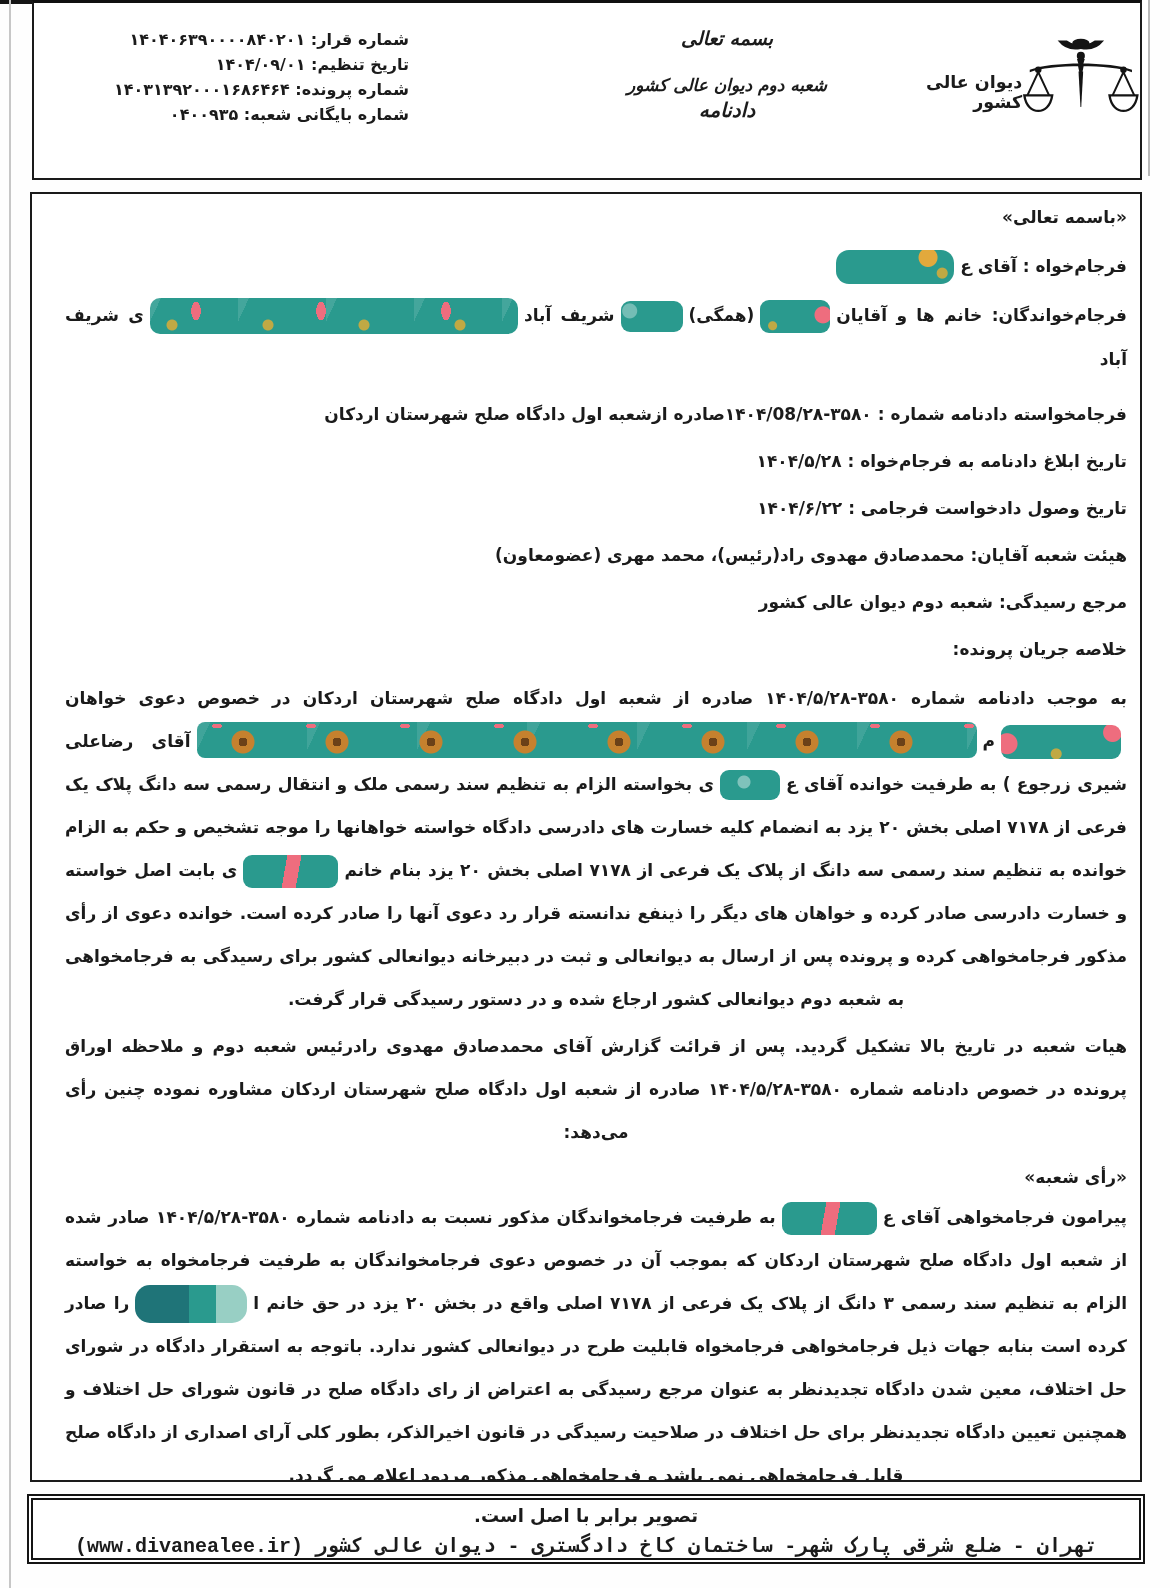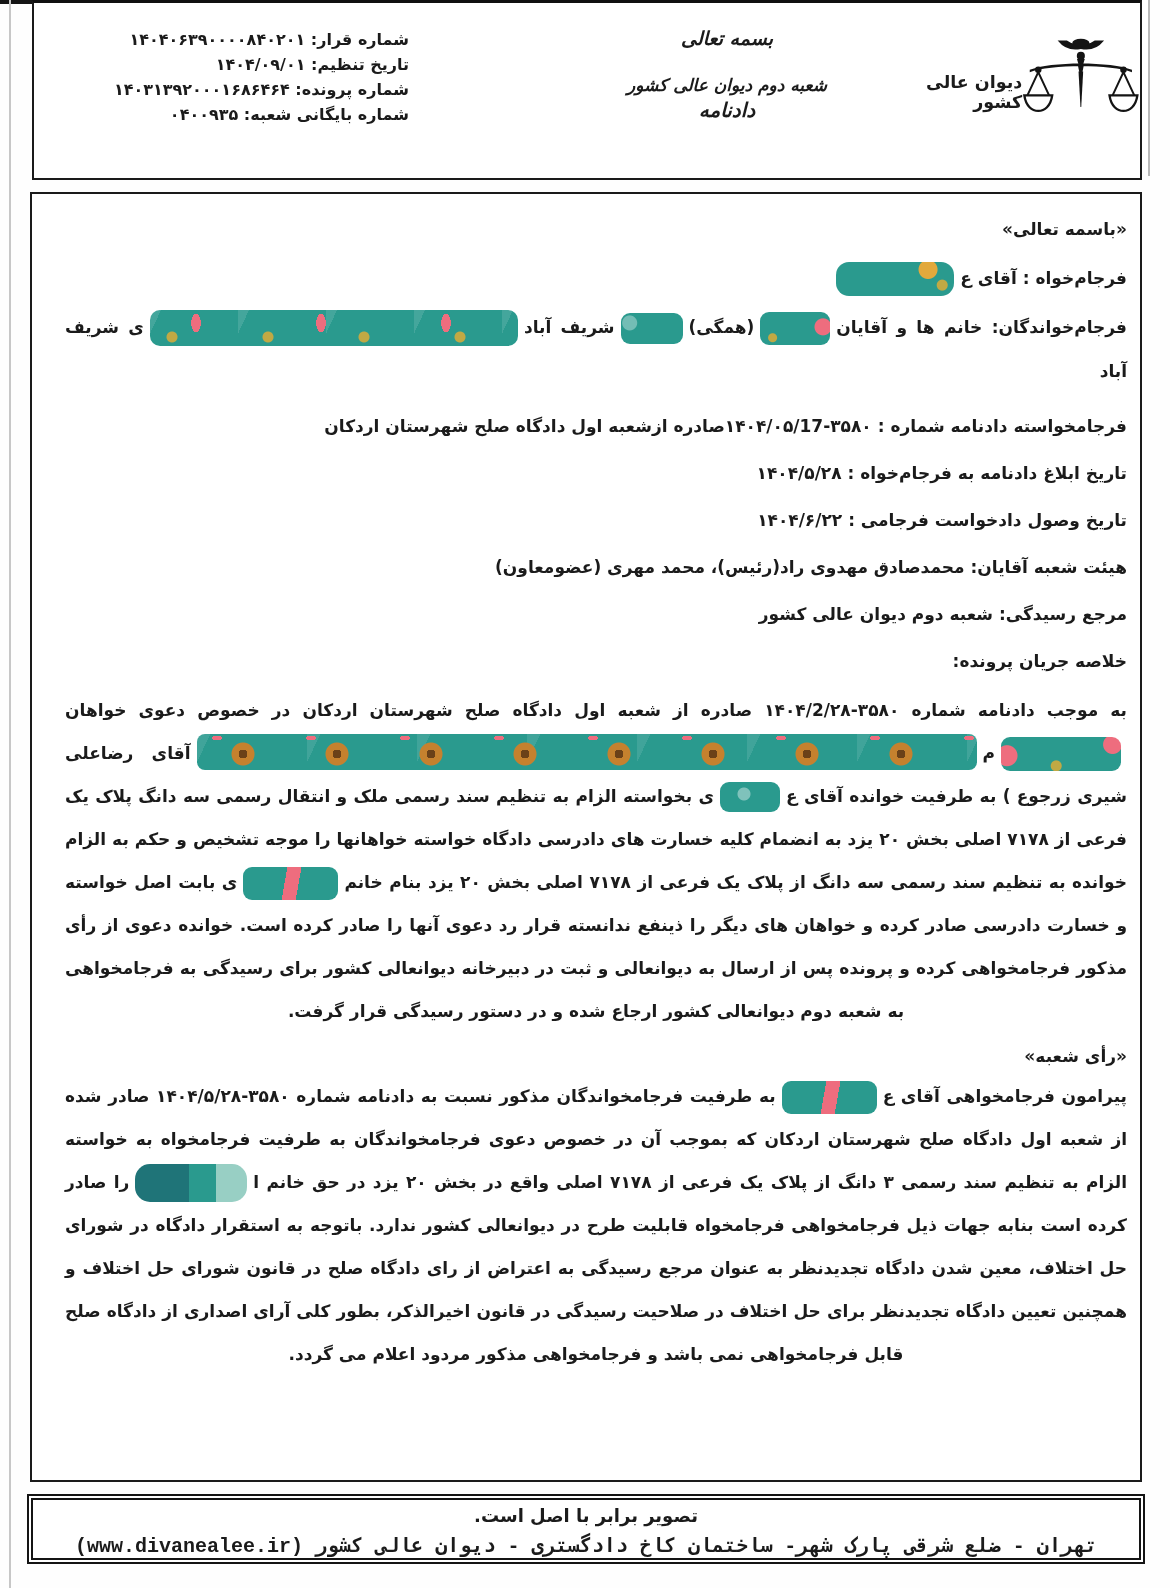--- a/index.html
+++ b/index.html
@@ -31,21 +31,21 @@
   .center-col{flex:1;text-align:center;padding:24px 0 0 70px;font-style:italic;}
   .besmeleh{font-size:19px;font-weight:bold;margin-bottom:26px;}
   .branch-line{font-size:17px;font-weight:bold;}
   .doc-type{font-size:20px;font-weight:bold;margin-top:3px;}
   .meta-col{width:445px;padding:24px 70px 0 10px;font-size:16px;font-weight:bold;line-height:25px;text-align:right;}
 
   
   .main-box{position:absolute;top:192px;right:28px;left:30px;height:1290px;border:2px solid #1a1a1a;background:#fff;
             padding:8px 13px 12px 33px;display:flex;flex-direction:column;overflow:hidden;
             font-size:17px;font-weight:bold;}
-  .basmala{margin-top:13px;line-height:28px;}
+  .basmala{margin-top:1px;line-height:28px;}
   .appellant-line{margin-top:14px;line-height:42px;}
   .respondents-line{margin-top:6px;line-height:44px;text-align:justify;}
   .case-line{margin-top:20px;line-height:27px;}
   .section-head{margin-top:20px;line-height:27px;}
   .para{text-align:justify;text-align-last:center;line-height:43px;}
   .para.p1{margin-top:14px;}
   .para.p2{margin-top:4px;}
   .ruling-head{margin-top:8px;line-height:30px;}
   .para.ruling{margin-top:4px;}
   .nowrap{white-space:nowrap;}
@@ -159,33 +159,34 @@
     <div class="basmala">«باسمه تعالی»</div>
 
     <div class="appellant-line">
       <span>فرجام‌خواه : آقای ع</span><span class="redact r-appellant"></span>
     </div>
 
     <div class="respondents-line">
       <span>فرجام‌خواندگان: خانم ها و آقایان</span><span class="redact r-resp-a"></span><span>(همگی)</span><span class="redact r-resp-b"></span><span>شریف آباد</span><span class="redact r-resp-bar"></span><span>ی شریف آباد</span>
     </div>
 
-    <div class="case-line">فرجامخواسته دادنامه شماره : ۳۵۸۰-۱۴۰۴/۰۵/17صادره ازشعبه اول دادگاه صلح شهرستان اردکان</div>
+    <div class="case-line">فرجامخواسته دادنامه شماره : ۳۵۸۰-۱۴۰۴/08/۲۸صادره ازشعبه اول دادگاه صلح شهرستان اردکان</div>
     <div class="case-line">تاریخ ابلاغ دادنامه به فرجام‌خواه : ۱۴۰۴/۵/۲۸</div>
     <div class="case-line">تاریخ وصول دادخواست فرجامی : ۱۴۰۴/۶/۲۲</div>
     <div class="case-line">هیئت شعبه آقایان: محمدصادق مهدوی راد(رئیس)، محمد مهری (عضومعاون)</div>
     <div class="case-line">مرجع رسیدگی: شعبه دوم دیوان عالی کشور</div>
 
     <div class="section-head">خلاصه جریان پرونده:</div>
 
     <div class="para p1">
-      <span>به موجب دادنامه شماره ۳۵۸۰-۱۴۰۴/2/۲۸ صادره از شعبه اول دادگاه صلح شهرستان اردکان در خصوص دعوی خواهان</span><span class="redact r-tail"></span><span class="nowrap"><span>م</span><span class="redact r-donut-bar"></span></span><span>آقای رضاعلی شیری زرجوع )</span>
+      <span>به موجب دادنامه شماره ۳۵۸۰-۱۴۰۴/۵/۲۸ صادره از شعبه اول دادگاه صلح شهرستان اردکان در خصوص دعوی خواهان</span><span class="redact r-tail"></span><span class="nowrap"><span>م</span><span class="redact r-donut-bar"></span></span><span>آقای رضاعلی شیری زرجوع )</span>
       <span>به طرفیت خوانده آقای ع</span><span class="redact r-small"></span><span>ی بخواسته الزام به تنظیم سند رسمی ملک و انتقال رسمی سه دانگ پلاک یک فرعی از ۷۱۷۸ اصلی بخش ۲۰ یزد به انضمام کلیه خسارت های دادرسی دادگاه خواسته خواهانها را موجه تشخیص و حکم به الزام خوانده به تنظیم سند رسمی سه دانگ از پلاک یک فرعی از ۷۱۷۸ اصلی بخش ۲۰ یزد بنام خانم</span><span class="redact r-name-pink"></span><span>ی بابت اصل خواسته و خسارت دادرسی صادر کرده و خواهان های دیگر را ذینفع ندانسته قرار رد دعوی آنها را صادر کرده است. خوانده دعوی از رأی مذکور فرجامخواهی کرده و پرونده پس از ارسال به دیوانعالی و ثبت در دبیرخانه دیوانعالی کشور برای رسیدگی به فرجامخواهی به شعبه دوم دیوانعالی کشور ارجاع شده و در دستور رسیدگی قرار گرفت.</span>
     </div>
 
+    <div class="para p2">هیات شعبه در تاریخ بالا تشکیل گردید. پس از قرائت گزارش آقای محمدصادق مهدوی رادرئیس شعبه دوم و ملاحظه اوراق پرونده در خصوص دادنامه شماره ۳۵۸۰-۱۴۰۴/۵/۲۸ صادره از شعبه اول دادگاه صلح شهرستان اردکان مشاوره نموده چنین رأی می‌دهد:</div>
 
     <div class="ruling-head">«رأی شعبه»</div>
 
     <div class="para ruling">
       <span>پیرامون فرجامخواهی آقای ع</span><span class="redact r-name-pink"></span><span>به طرفیت فرجامخواندگان مذکور نسبت به دادنامه شماره ۳۵۸۰-۱۴۰۴/۵/۲۸ صادر شده از شعبه اول دادگاه صلح شهرستان اردکان که بموجب آن در خصوص دعوی فرجامخواندگان به طرفیت فرجامخواه به خواسته الزام به تنظیم سند رسمی ۳ دانگ از پلاک یک فرعی از ۷۱۷۸ اصلی واقع در بخش ۲۰ یزد در حق خانم ا</span><span class="redact r-two-tone"></span><span>را صادر کرده است بنابه جهات ذیل فرجامخواهی فرجامخواه قابلیت طرح در دیوانعالی کشور ندارد. باتوجه به استقرار دادگاه در شورای حل اختلاف، معین شدن دادگاه تجدیدنظر به عنوان مرجع رسیدگی به اعتراض از رای دادگاه صلح در قانون شورای حل اختلاف و همچنین تعیین دادگاه تجدیدنظر برای حل اختلاف در صلاحیت رسیدگی در قانون اخیرالذکر، بطور کلی آرای اصداری از دادگاه صلح قابل فرجامخواهی نمی باشد و فرجامخواهی مذکور مردود اعلام می گردد.</span>
     </div>
 
   </main>
 
   <footer class="footer-box">

